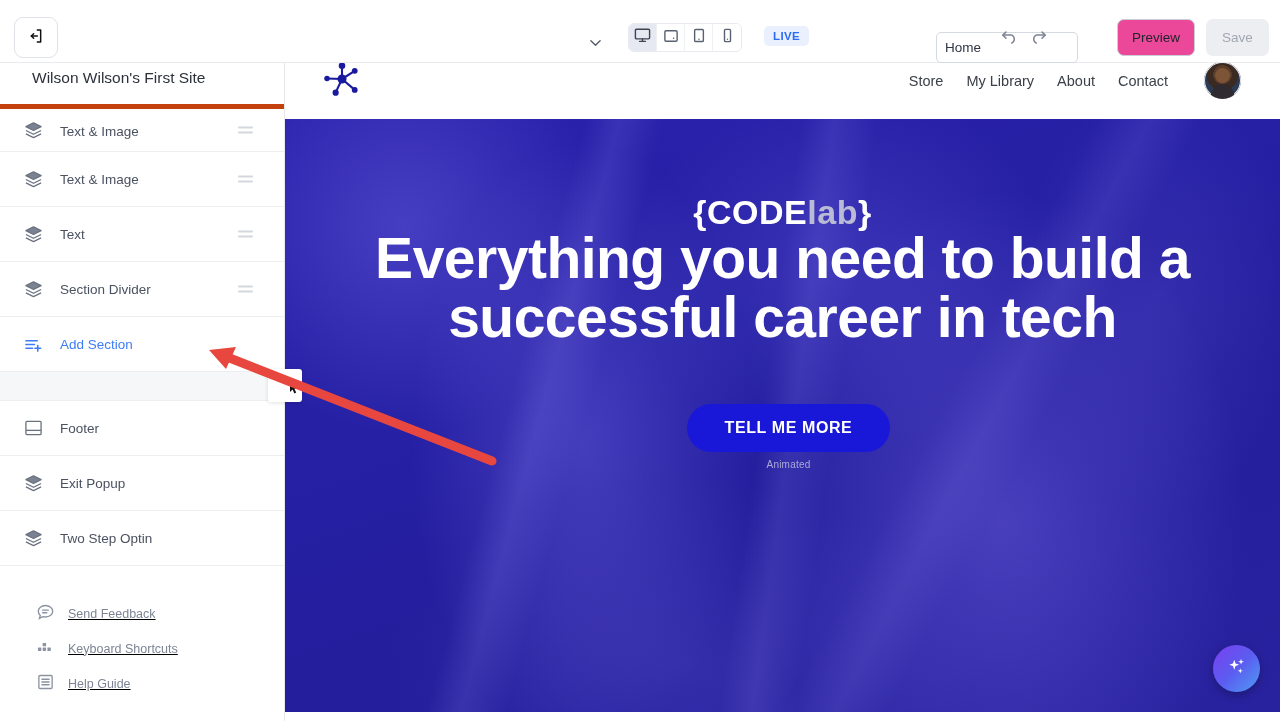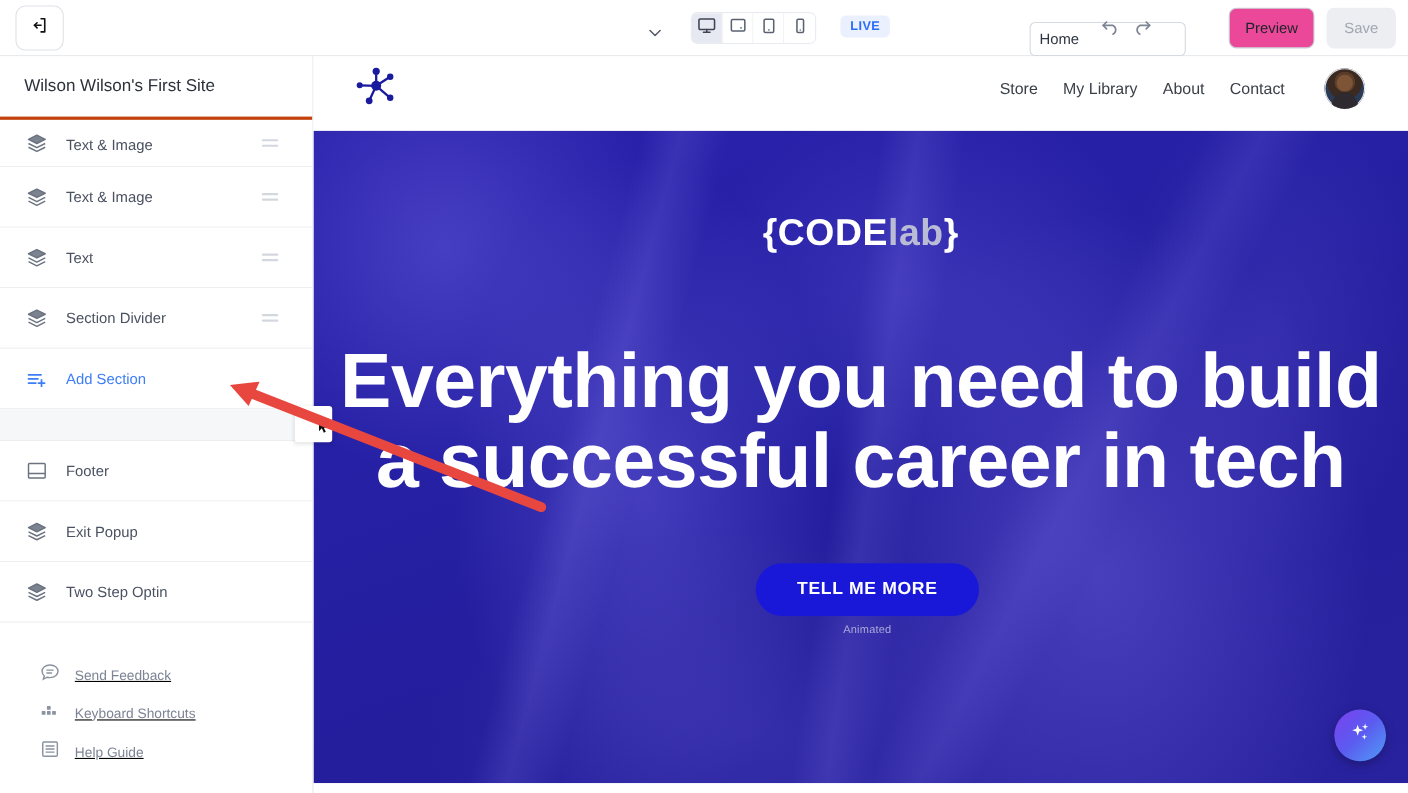--- a/index.html
+++ b/index.html
@@ -6,21 +6,21 @@
   * { box-sizing: border-box; margin: 0; padding: 0; }
   html, body {
     width: 1280px; height: 721px;
     font-family: "Liberation Sans", sans-serif;
     background: #fff; overflow: hidden;
   }
   #app { position: relative; width: 1280px; height: 721px; }
 
   
   .toolbar {
-    position: absolute; top: 0; left: 0; width: 1280px; height: 51px;
+    position: absolute; top: 12px; left: 0; width: 1280px; height: 51px;
     background: #fff; border-bottom: 1px solid #e8eaee;
     display: flex; align-items: center; z-index: 30;
   }
   .exit-btn {
     position: absolute; left: 14px; top: 5px;
     width: 44px; height: 41px; border: 1px solid #dfe2e7; border-radius: 9px;
     background: #fff; display: flex; align-items: center; justify-content: center;
     cursor: pointer;
   }
   .page-select {
@@ -69,22 +69,22 @@
     background: #eceef1; font-size: 13.5px; color: #a2a8b3;
     font-family: "Liberation Sans", sans-serif; cursor: default;
   }
 
   
   .sidebar {
     position: absolute; left: 0; top: 51px; width: 285px; height: 670px;
     background: #fff; border-right: 1px solid #e6e8ec; overflow: hidden;
   }
   .site-title {
-    height: 58px; display: flex; align-items: center; padding-left: 22px;
-    font-size: 15.5px; color: #2c313b; border-bottom: 3px solid #c2410c; text-align: center;
+    height: 58px; display: flex; align-items: center; padding-left: 32px;
+    font-size: 15.5px; color: #2c313b; border-bottom: 5px solid #c2410c; text-align: center;
   }
   .section-list { border-bottom: none; }
   .sec-row {
     height: 55px; display: flex; align-items: center;
     border-bottom: 1px solid #eceef1; padding-left: 24px;
     cursor: pointer; position: relative; background: #fff;
   }
   .sec-row.clipped { height: 43px; align-items: flex-end; padding-bottom: 12px; }
   .sec-icon { width: 26px; display: flex; align-items: center; }
   .sec-label {
@@ -158,21 +158,21 @@
       linear-gradient(118deg, transparent 62%, rgba(140,128,240,.14) 66%, transparent 70%);
     pointer-events:none;
   }
   .hero-inner { position: relative; z-index: 2; text-align: center; padding-top: 53px; }
   .brand {
     font-size: 34px; font-weight: bold; letter-spacing: .5px; line-height: 1; margin-top: 23px;
   }
   .brand .b-open, .brand .b-close, .brand .b-code { color: #ffffff; }
   .brand .b-lab { color: #b9bcd4; }
   .hero-title {
-    margin-top: 81px; font-size: 70px; font-weight: bold; color: #fff;
+    font-size: 57px; font-weight: bold; color: #fff;
     line-height: 1.04; letter-spacing: -.5px;
   }
   .cta-wrap { margin-top: 56px; padding-left: 12px; }
   .cta-btn {
     display: inline-block; background: #1a18d8; color: #fff;
     font-size: 16px; font-weight: bold; letter-spacing: .6px;
     padding: 15px 38px; border-radius: 28px; border: none; cursor: pointer;
     font-family: "Liberation Sans", sans-serif;
   }
   .cta-caption {

